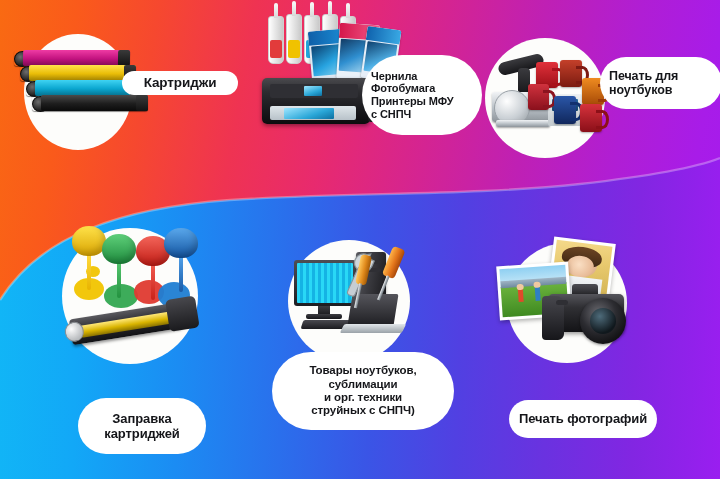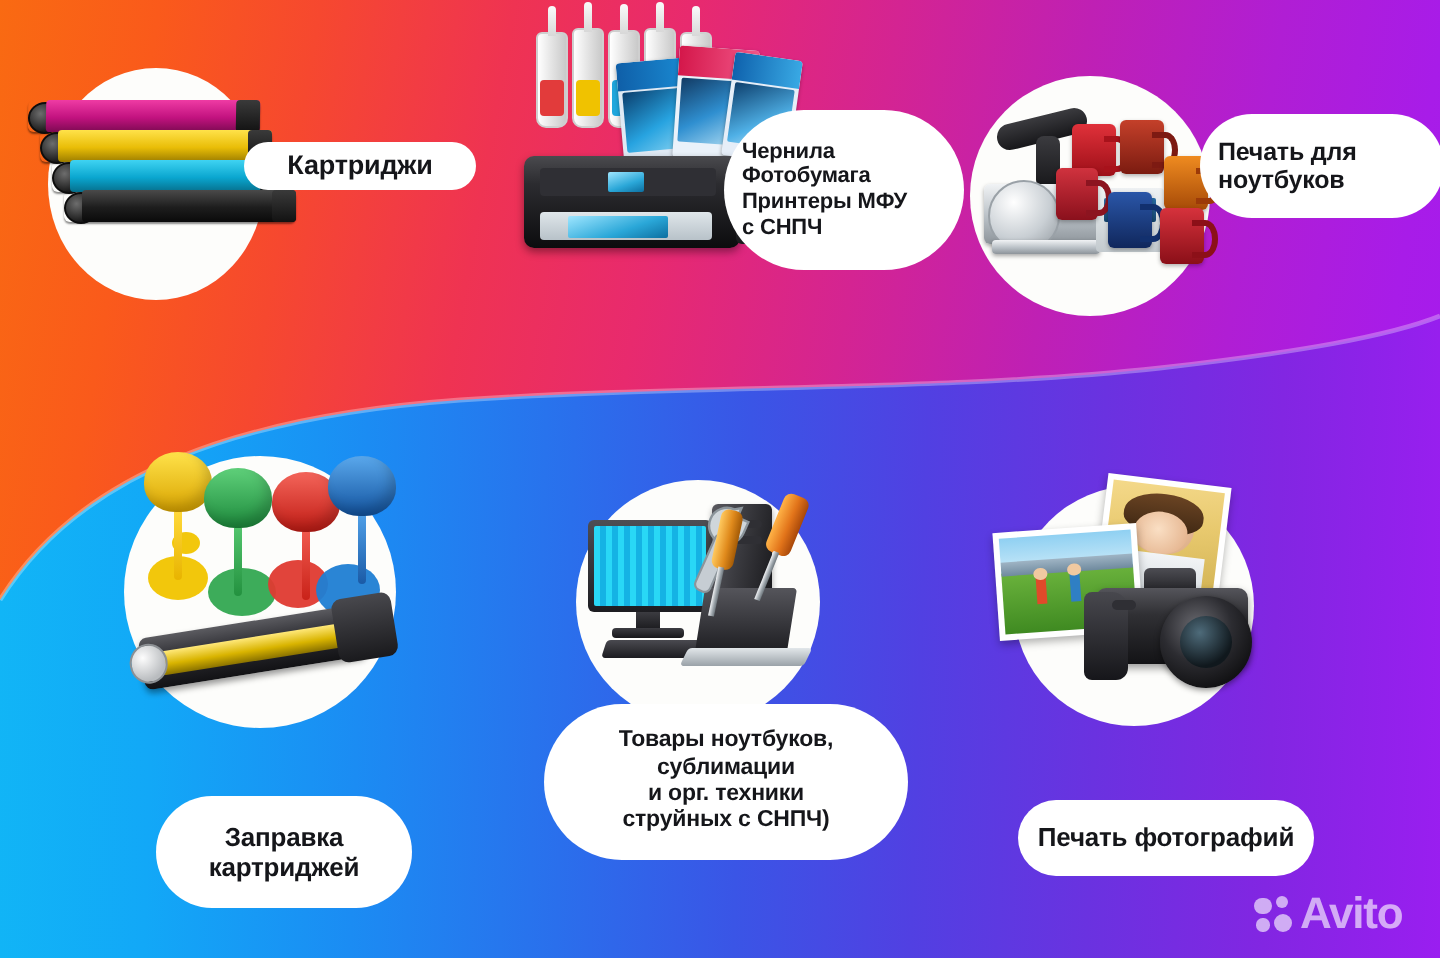--- a/index.html
+++ b/index.html
@@ -438,23 +438,14 @@
     <div class="cam-grip" style="left:44px;top:56px;width:22px;height:44px;"></div>
     <div class="cam-lens" style="left:82px;top:58px;width:46px;height:46px;">
         <i></i>
       </div>
     <div class="printer-panel" style="left:58px;top:60px;width:12px;height:5px;border-radius:3px;"></div>
   </div>
   <div class="pill" id="p-pho">
     <span>Печать фотографий</span>
   </div>
 
-  <div id="avito">
-    <span class="dots">
-      <i></i>
-        <i></i>
-        <i></i>
-        <i></i>
-    </span>
-    <span class="wm">Avito</span>
-  </div>
 
 </div>
 
 </body></html>

